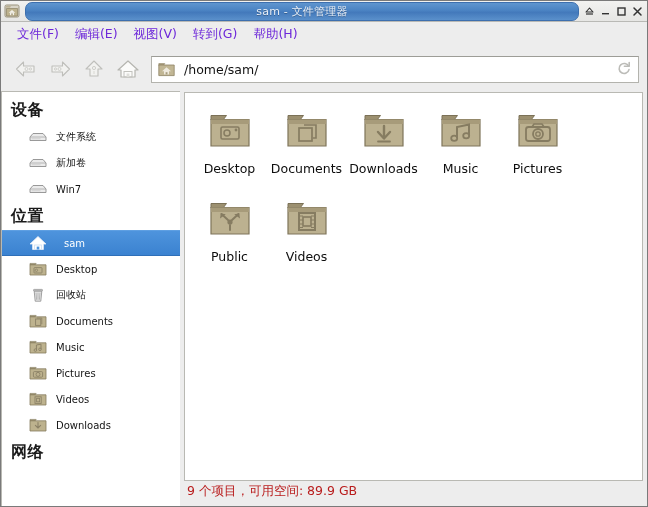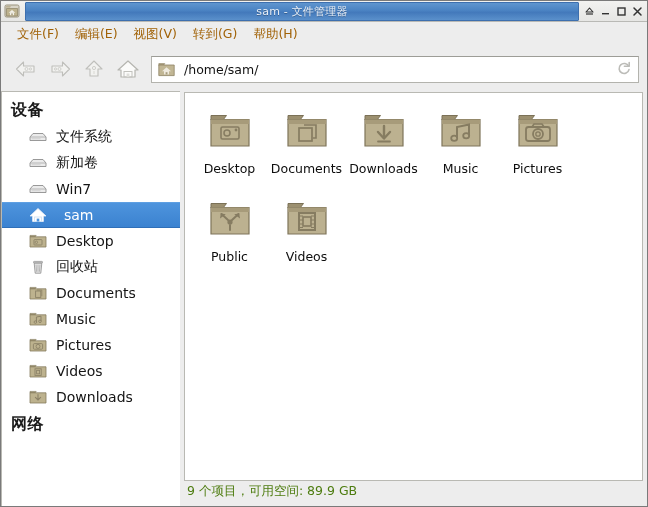--- a/index.html
+++ b/index.html
@@ -43,21 +43,21 @@
     flex: 0 0 16px;
     margin-right: 3px;
     position: relative;
   }
   #title-strip {
     flex: 1 1 auto;
     height: 17px;
     margin: 0 2px;
     background: linear-gradient(to bottom, #5f95cf 0%, #4a82c2 45%, #4379bb 55%, #5a90cb 100%);
     border: 1px solid #3d6fae;
-    border-radius: 1px;
+    border-radius: 7px;
     display: flex;
     align-items: center;
     justify-content: center;
     overflow: hidden;
   }
   #title-text {
     font-size: 11px;
     color: #e9eef5;
     white-space: nowrap;
     letter-spacing: 0.2px;
@@ -81,21 +81,21 @@
     height: 25px;
     flex: 0 0 25px;
     display: flex;
     align-items: center;
     background: #ededed;
     padding-left: 8px;
     box-sizing: border-box;
   }
   .menu-item {
     font-size: 12.5px;
-    color: #a16207;
+    color: #6d28d9;
     padding: 2px 8px;
     white-space: nowrap;
   }
 
   
   #toolbar {
     height: 44px;
     flex: 0 0 44px;
     display: flex;
     align-items: center;
@@ -167,21 +167,21 @@
     align-items: center;
     padding-left: 26px;
     box-sizing: border-box;
   }
   .side-item .si-icon {
     width: 20px; height: 18px; flex: 0 0 20px;
     margin-right: 8px;
     position: relative;
   }
   .side-item .si-label {
-    font-size: 14px;
+    font-size: 10px;
     color: #141414;
     white-space: nowrap;
   }
   .side-item.selected {
     background: linear-gradient(to bottom, #4e94dd 0%, #3b82d0 100%);
     border-top: 1px solid #5e9fe2;
     border-bottom: 1px solid #2f6fb8;
   }
   .side-item.selected .si-label { color: #ffffff; margin-left: 8px; }
 
@@ -226,21 +226,21 @@
     white-space: nowrap;
     max-width: 77px;
     overflow: hidden;
   }
   #statusbar {
     flex: 0 0 21px;
     height: 21px;
     display: flex;
     align-items: center;
     font-size: 12.5px;
-    color: #4d7c0f;
+    color: #b91c1c;
     padding-left: 3px;
     box-sizing: border-box;
   }
 </style>
 </head>
 <body>
 
 <div id="window">
 
   <div id="titlebar">
@@ -376,20 +376,21 @@
         <span class="si-icon">
           <svg width="20" height="18" viewBox="0 0 20 18">
             <path d="M2 9 L5 5.5 L15 5.5 L18 9 L18 12.5 L2 12.5 Z" fill="#ebebeb" stroke="#8f8f8f" stroke-width="0.9" stroke-linejoin="round"></path>
             <path d="M2 9 L18 9" stroke="#a6a6a6" stroke-width="0.8"></path>
             <rect x="3.6" y="10.2" width="9" height="1.1" fill="#d3d3d3"></rect>
           </svg>
         </span>
         <span class="si-label">Win7</span>
       </div>
 
+      <div class="side-group">位置</div>
 
       <div class="side-item selected">
         <span class="si-icon">
           <svg width="20" height="18" viewBox="0 0 20 18">
             <path d="M10 2.5 L18 10 L15.4 10 L15.4 15.5 L4.6 15.5 L4.6 10 L2 10 Z" fill="#ffffff" stroke="#e8eef6" stroke-width="0.8" stroke-linejoin="round"></path>
             <rect x="6.6" y="11" width="6.8" height="4.5" fill="none" stroke="#cfe0f2" stroke-width="0.9"></rect>
             <rect x="8.7" y="12.6" width="2.6" height="2.9" fill="#4e94dd"></rect>
           </svg>
         </span>
         <span class="si-label">sam</span>

